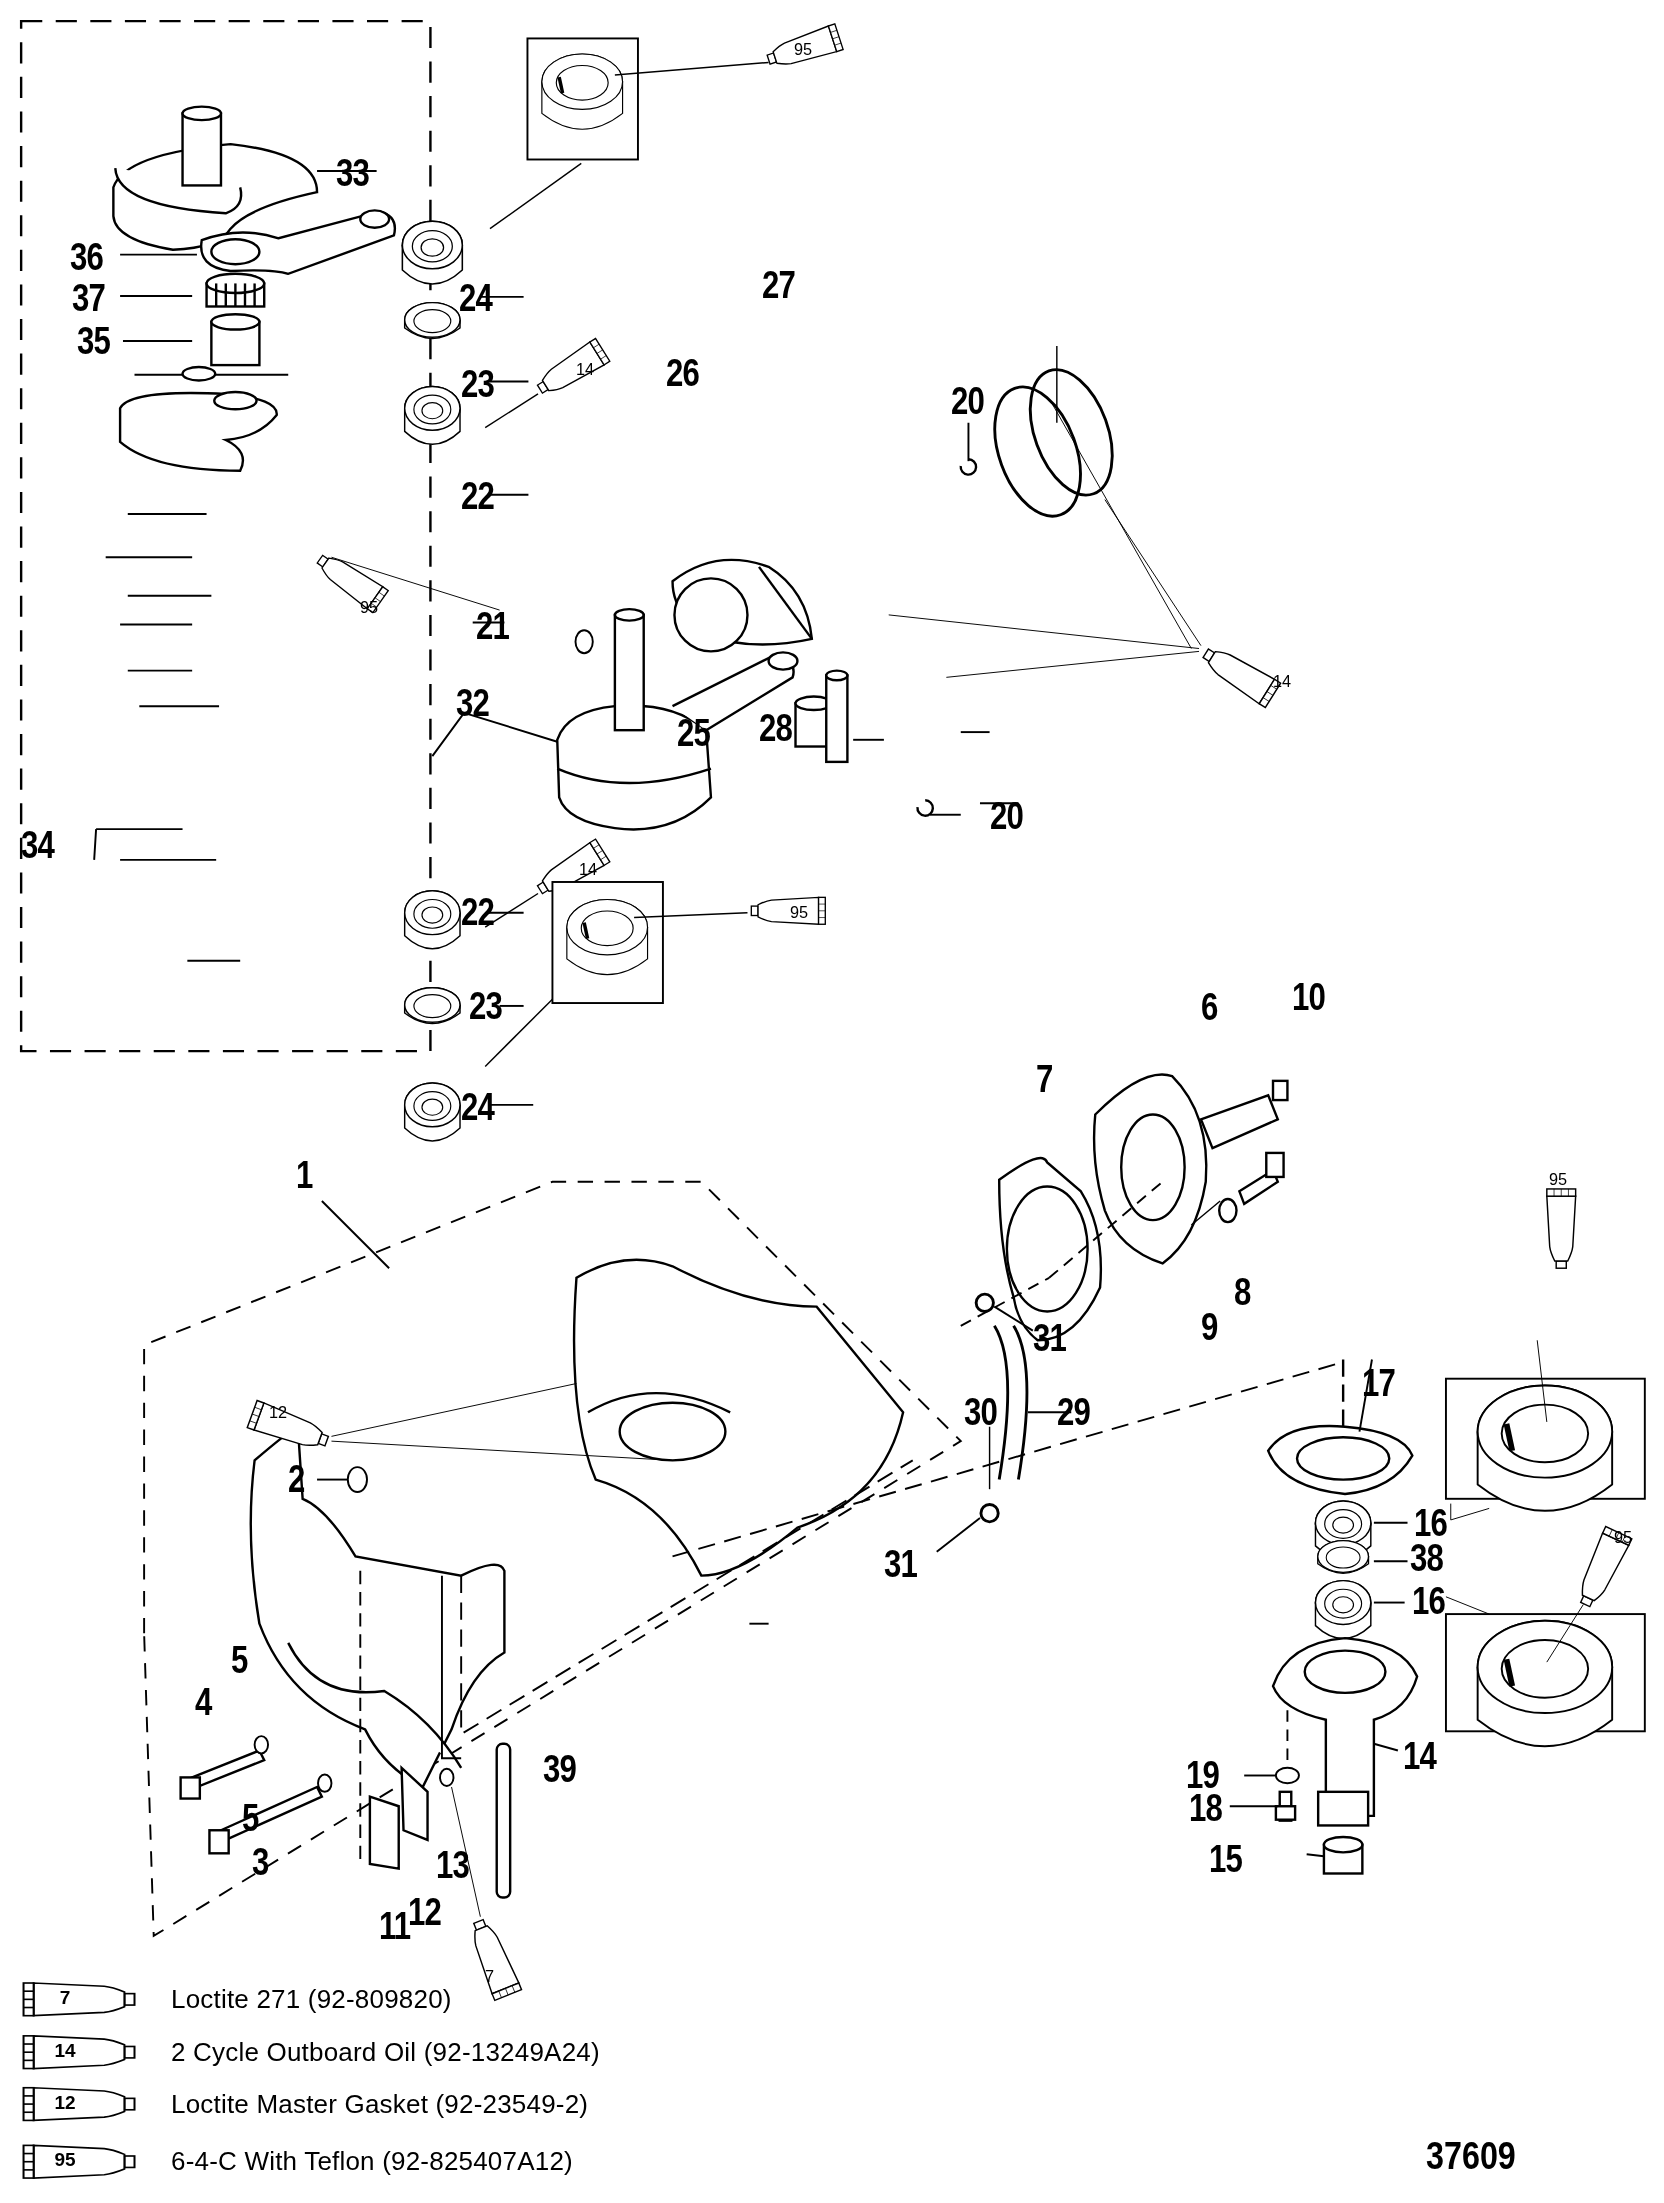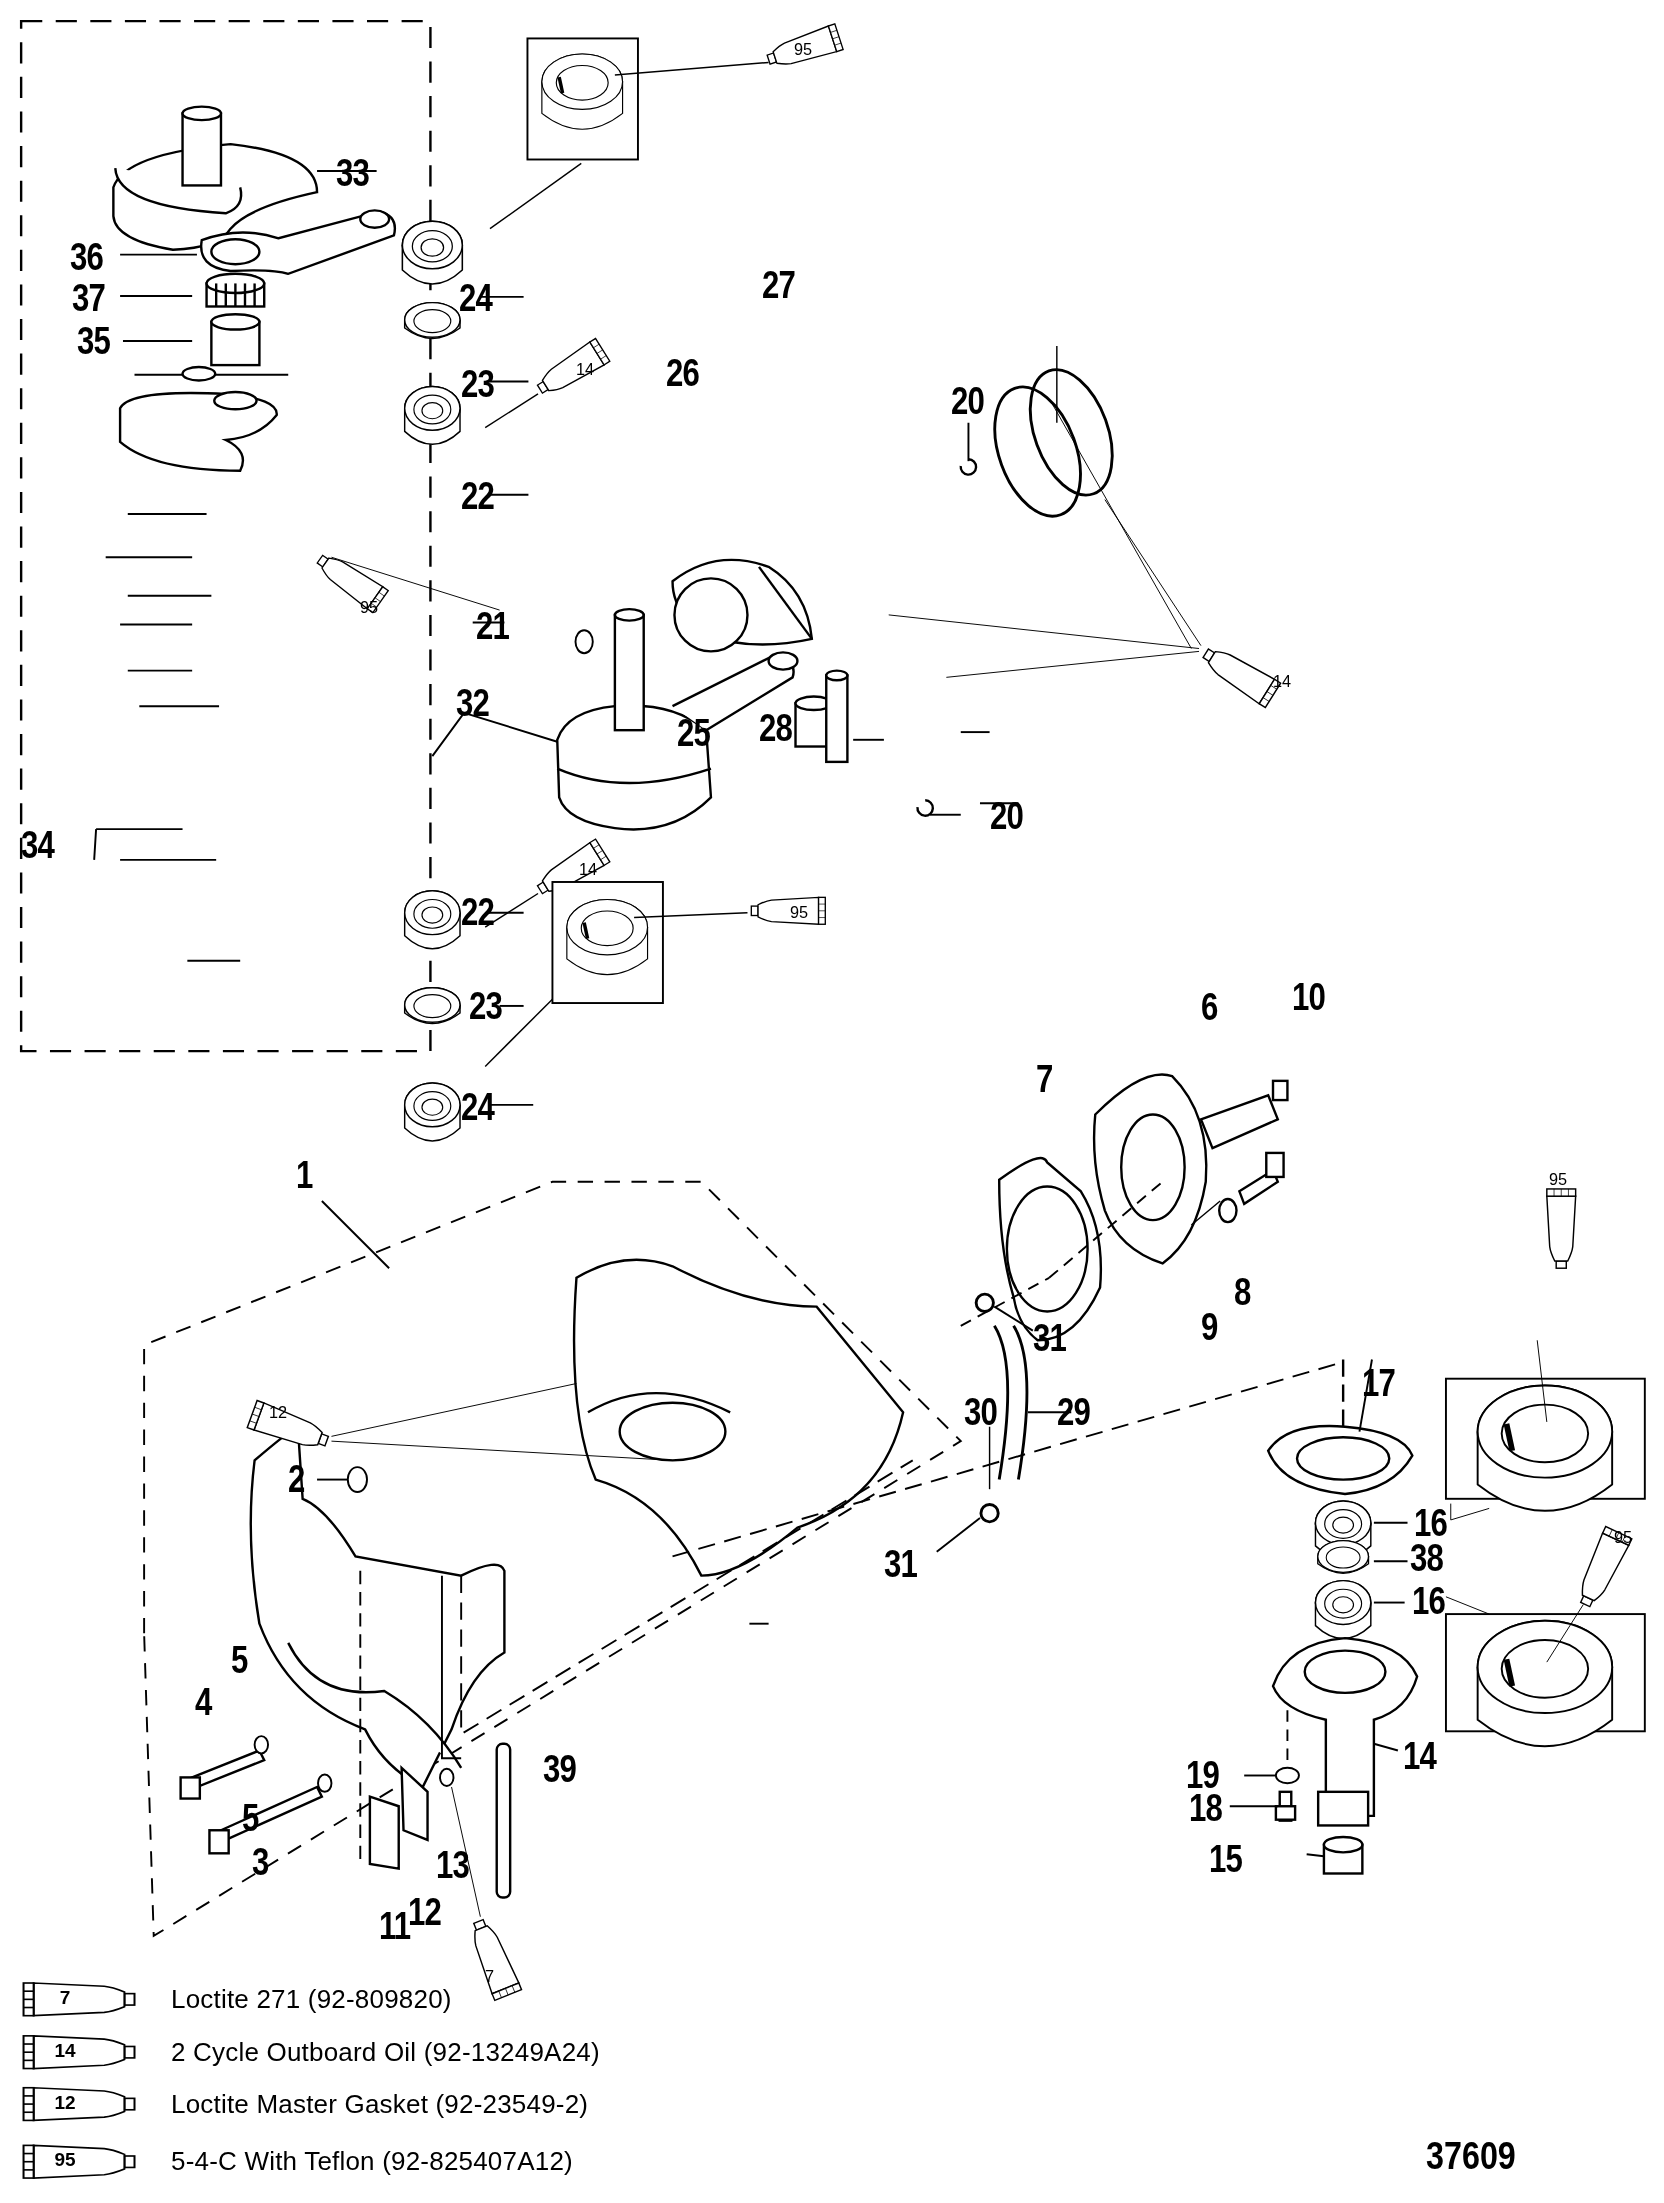--- a/index.html
+++ b/index.html
@@ -468,18 +468,18 @@
   <div class="legend-row" style="top:2085px">
     <div class="legend-tube">
         <span class="legend-num">12</span>
       </div>
     <span class="legend-text">Loctite Master Gasket (92-23549-2)</span>
   </div>
   <div class="legend-row" style="top:2142px">
     <div class="legend-tube">
         <span class="legend-num">95</span>
       </div>
-    <span class="legend-text">5-4-C  With Teflon (92-825407A12)</span>
+    <span class="legend-text">6-4-C  With Teflon (92-825407A12)</span>
   </div>
 </div>
 
 <div class="part-number">37609</div>
 
 
 </body></html>

